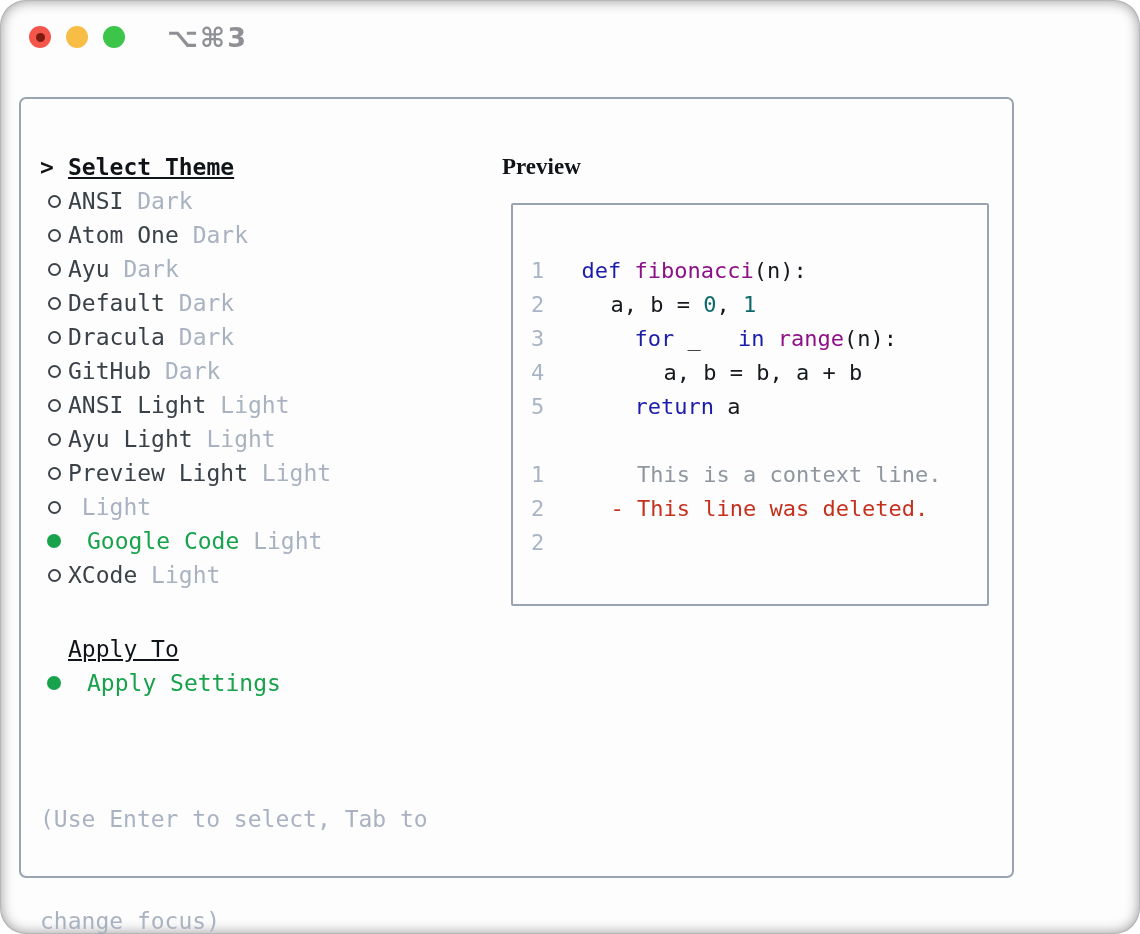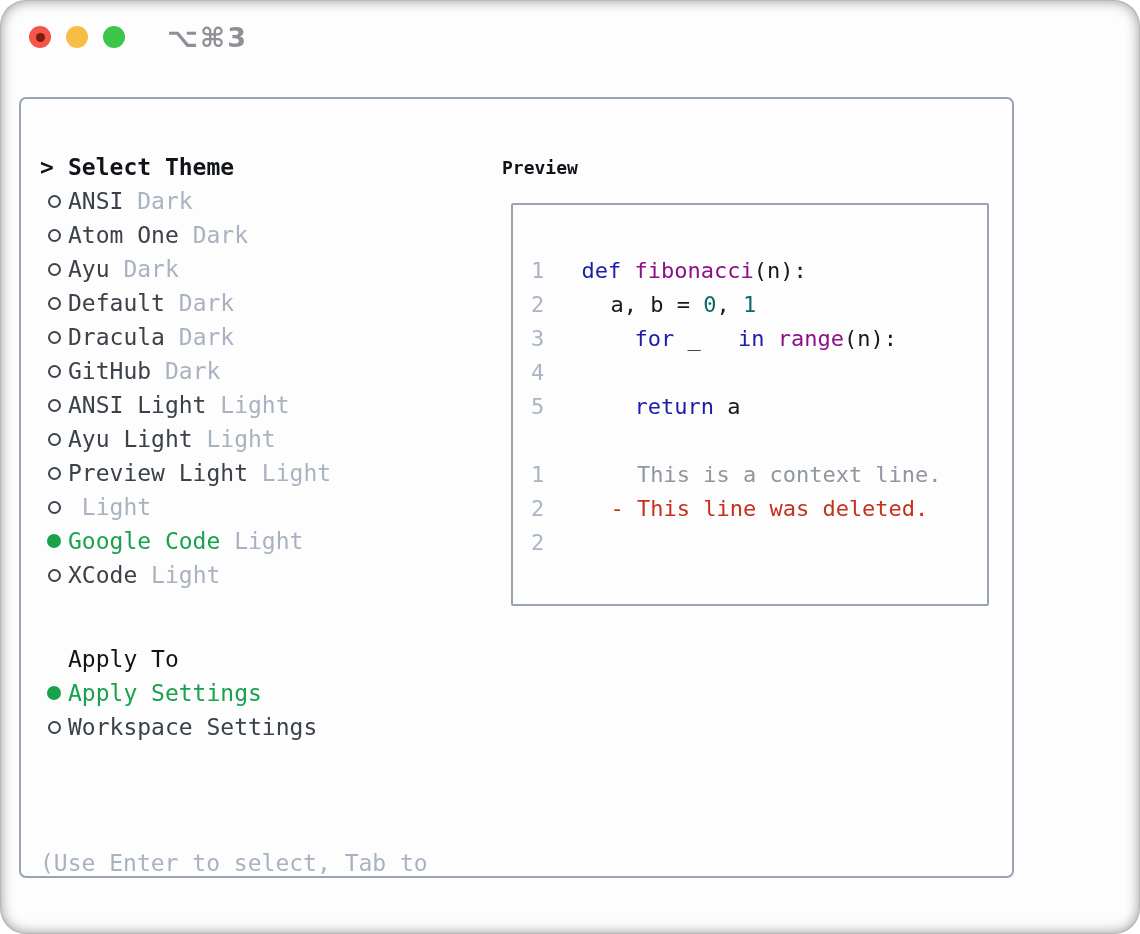--- a/index.html
+++ b/index.html
@@ -36,32 +36,32 @@
   
   .left { position:absolute; left:19px; top:51px; font-size:23px; }
   .row { display:flex; align-items:center; height:34px; white-space:pre; }
   .bullet { display:inline-flex; align-items:center; justify-content:center;
     width:28px; height:34px; flex:0 0 28px; }
   .circle { width:13px; height:13px; border-radius:50%;
     border:2px solid var(--circle_stroke,#3d434b); }
   .circle.sel { width:14px; height:14px; border:none; background:var(--ui_green,#17a24b); }
   .cursor { display:inline-block; width:28px; flex:0 0 28px; font-weight:700;
     color:var(--heading_text,#101317); }
-  .heading { font-weight:700; color:var(--heading_text,#101317); }
+  .heading { font-weight:700; color:var(--heading_text,#101317);text-decoration:underline; }
   .label { color:var(--primary_text,#3b4148); }
-  .label.sel { color:var(--ui_green,#17a24b); }
+  .label.sel { color:var(--ui_green,#17a24b);margin-left:19px; }
   .suffix { color:var(--muted_text,#a9b2c0); }
-  .apply-heading { margin-top:50px; }
+  .apply-heading { margin-top:40px; }
   .apply-heading .heading { font-weight:400; color:var(--heading_text,#101317); }
   .help { margin-top:34px; color:var(--muted_text,#a9b2c0); line-height:34px; white-space:pre; }
 
   
   .preview-heading { position:absolute; left:481px; top:51px; height:34px;
     display:flex; align-items:center;
-    font-size:18px; font-weight:700; color:var(--heading_text,#101317); }
+    font-size:23px; font-weight:700; color:var(--heading_text,#101317);font-family:Liberation Serif, serif; }
   .preview-box {
     position:absolute; left:490px; top:104px; width:478px; height:403px;
     border:2px solid var(--panel_border,#9aa3b1); border-radius:2px;
     padding:48px 0 0 18px; overflow:hidden;
   }
   .cl { height:34px; display:flex; align-items:center; white-space:pre;
     font-size:22px; }
   .ln { display:inline-block; width:2ch; color:var(--line_number,#a9b4c4); }
   .tok-kwd { color:var(--code_keyword,#1c1caa);margin-left:24px; }
   .tok-typ { color:var(--code_function,#8d1087);text-align:center; }
@@ -106,37 +106,36 @@
           <div class="row"><span class="bullet"><span class="circle sel"></span></span><span class="label sel">Google Code</span><span class="suffix"> Light</span></div>
           <div class="row"><span class="bullet"><span class="circle"></span></span><span class="label">XCode</span><span class="suffix"> Light</span></div>
         </div>
 
       <div class="row apply-heading">
         <span class="bullet"></span>
         <span class="heading">Apply To</span>
       </div>
       <div id="apply-items">
           <div class="row"><span class="bullet"><span class="circle sel"></span></span><span class="label sel">Apply Settings</span></div>
-          <div class="row"><span class="bullet"><span class="circle"></span></span><span class="label">Workspace Settings</span></div>
         </div>
 
       <div class="help">
         <div>(Use Enter to select, Tab to</div>
         <div>change focus)</div>
       </div>
     </div>
 
     <div class="preview-heading">Preview</div>
 
     <div class="preview-box">
       <div id="code-lines">
           <div class="cl"><span class="ln">1</span><span class="tok-kwd">def</span><span class="tok-pln"> </span><span class="tok-typ">fibonacci</span><span class="tok-pln">(n):</span></div>
           <div class="cl"><span class="ln">2</span><span class="tok-pln">    a, b = </span><span class="tok-lit">0</span><span class="tok-pln">, </span><span class="tok-lit">1</span></div>
           <div class="cl"><span class="ln">3</span><span class="tok-pln">    </span><span class="tok-kwd">for</span><span class="tok-pln"> _ </span><span class="tok-kwd">in</span><span class="tok-pln"> </span><span class="tok-typ">range</span><span class="tok-pln">(n):</span></div>
-          <div class="cl"><span class="ln">4</span></div>
+          <div class="cl"><span class="ln">4</span><span class="tok-pln">        a, b = b, a + b</span></div>
           <div class="cl"><span class="ln">5</span><span class="tok-pln">    </span><span class="tok-kwd">return</span><span class="tok-pln"> a</span></div>
         </div>
       <div class="cl"></div>
       <div id="diff-lines">
           <div class="cl"><span class="ln">1</span><span class="diff-context">      This is a context line.</span></div>
           <div class="cl"><span class="ln">2</span><span class="diff-deleted">    - This line was deleted.</span></div>
           <div class="cl"><span class="ln">2</span></div>
         </div>
     </div>
 

